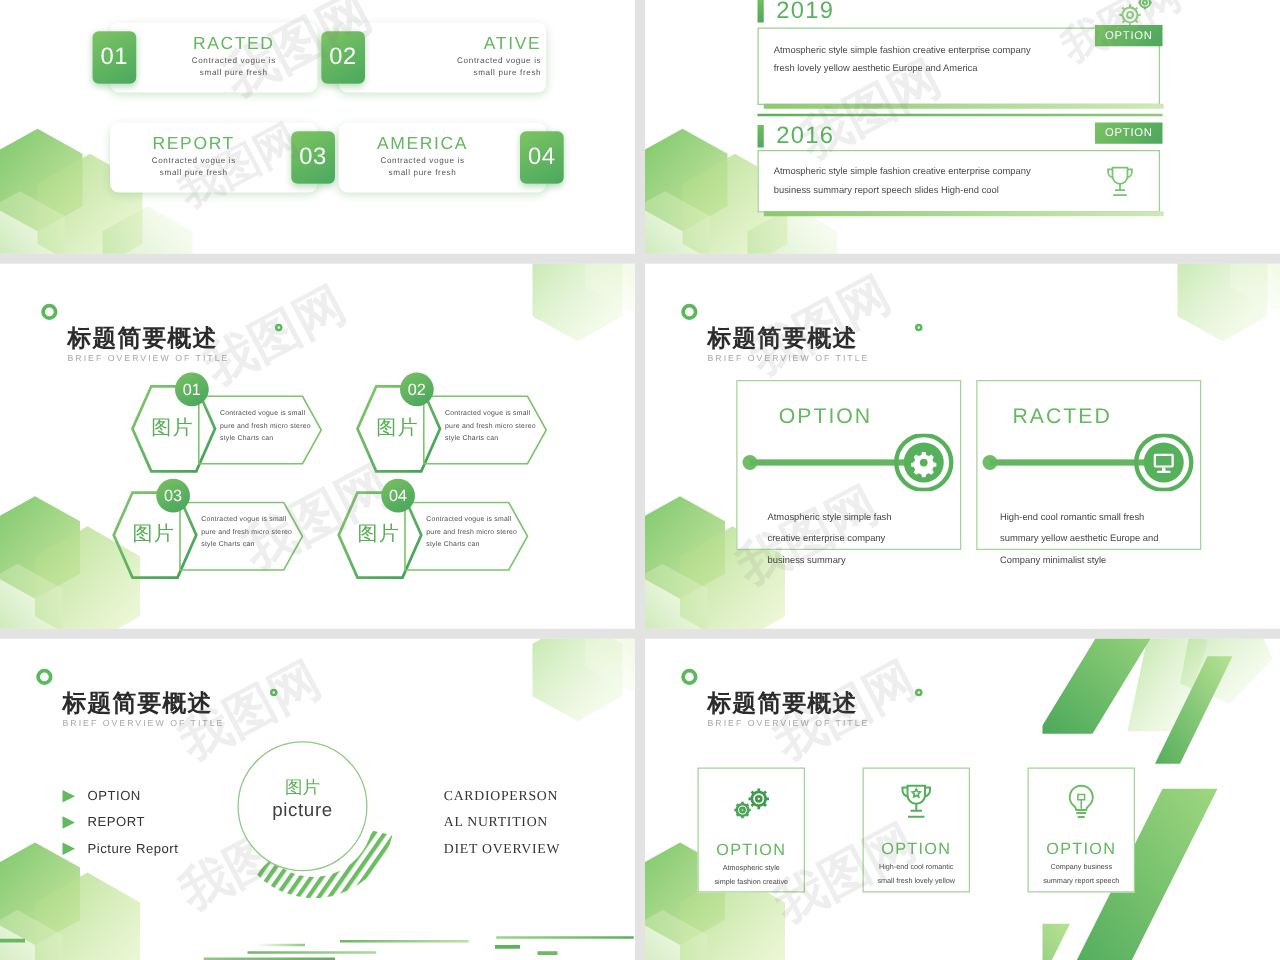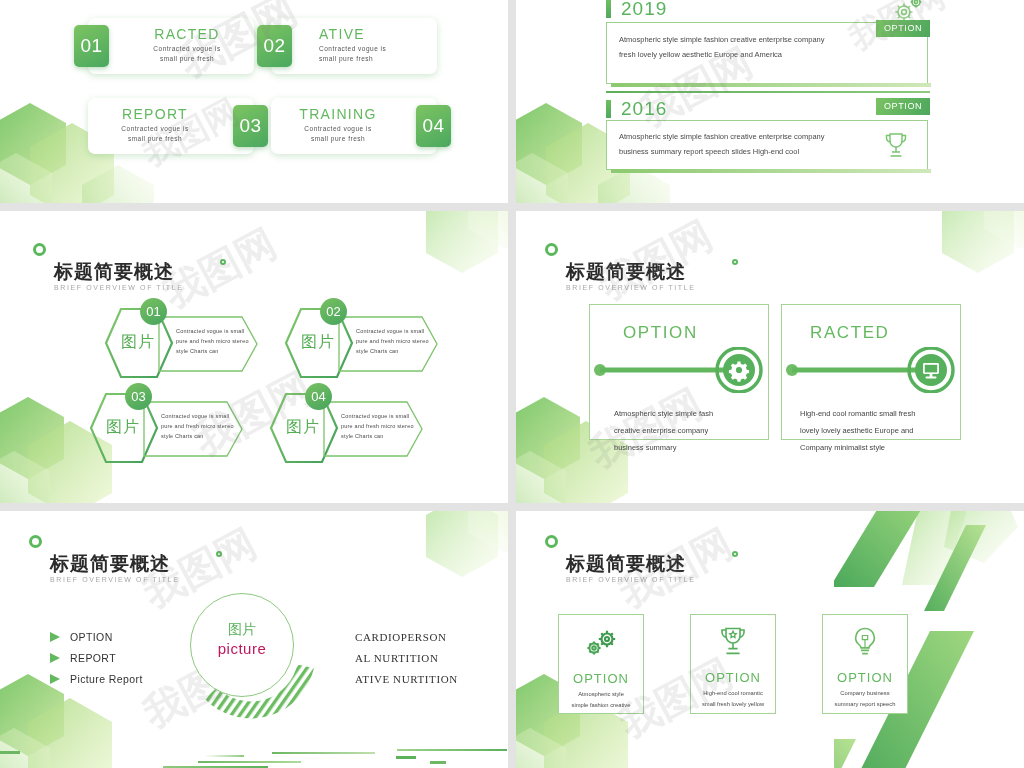--- a/index.html
+++ b/index.html
@@ -156,21 +156,21 @@
   .s5-btext { font-size: 10.5px; color: #333; letter-spacing: 0.4px; }
   .s5-rtext { position: absolute; font-size: 11px; color: #333; letter-spacing: 0.6px; font-family: Liberation Serif, serif; }
   .s5-circle {
     position: absolute; width: 104px; height: 104px; border-radius: 50%;
     border: 1.5px solid #8ec97f; background: #fff; z-index: 3;
   }
   .s5-circle-label {
     position: absolute; width: 104px; text-align: center; z-index: 4;
   }
   .s5-cn { font-size: 14px; color: #59b158; font-family:"DejaVu Sans",sans-serif; }
-  .s5-en { font-size: 15px; color: #be185d; letter-spacing: 0.5px; margin-top: 1px;}
+  .s5-en { font-size: 15px; color: #404040; letter-spacing: 0.5px; margin-top: 1px;}
   .s5-line { position: absolute; height: 1.6px; }
 
   
   .s6-card {
     position: absolute; width: 86px; height: 100px;
     border: 1px solid #a3d395; background: #fff;
     display: flex; flex-direction: column; align-items: center;
   }
   .s6-opt { font-size: 13px; color: #62b85e; letter-spacing: 1px; }
   .s6-sub { font-size: 5.8px; color: #4a4a4a; line-height: 9.5px; text-align: center; margin-top: 4px; }
@@ -209,40 +209,40 @@
       <div class="s1-num" style="left:-14px;">01</div>
       <div class="s1-body" style="left:36px;width:126px;text-align:center;">
         <div class="s1-head">RACTED</div>
         <div class="s1-sub">Contracted vogue is</div>
         <div class="s1-sub">small pure fresh</div>
       </div>
     </div>
 
     <div class="s1-card" style="left:271px;top:18px;">
       <div class="s1-num" style="left:-14px;">02</div>
-      <div class="s1-body" style="left:48px;width:126px;text-align:left;">
+      <div class="s1-body" style="left:36px;width:126px;text-align:right;">
         <div class="s1-head">ATIVE</div>
         <div class="s1-sub">Contracted vogue is</div>
         <div class="s1-sub">small pure fresh</div>
       </div>
     </div>
 
     <div class="s1-card" style="left:88px;top:98px;">
       <div class="s1-num" style="right:-14px;">03</div>
       <div class="s1-body" style="left:4px;width:126px;text-align:center;">
         <div class="s1-head">REPORT</div>
         <div class="s1-sub">Contracted vogue is</div>
         <div class="s1-sub">small pure fresh</div>
       </div>
     </div>
 
     <div class="s1-card" style="left:271px;top:98px;">
       <div class="s1-num" style="right:-14px;">04</div>
       <div class="s1-body" style="left:4px;width:126px;text-align:center;">
-        <div class="s1-head">TRAINING</div>
+        <div class="s1-head">AMERICA</div>
         <div class="s1-sub">Contracted vogue is</div>
         <div class="s1-sub">small pure fresh</div>
       </div>
     </div>
 
     <div class="wm" style="left:175px;top:8px;font-size:42px;">我图网</div>
     <div class="wm" style="left:140px;top:110px;font-size:34px;">我图网</div>
   </div>
 
   <div class="slide">
@@ -472,21 +472,21 @@
           <rect x="-8" y="-7" width="16" height="11" rx="1.4"></rect>
           <rect x="-1.4" y="4" width="2.8" height="3"></rect>
           <rect x="-5.5" y="6.6" width="11" height="1.8" rx="0.9"></rect>
         </g>
         <g transform="translate(149,23)" fill="#57b15c">
           <rect x="-6.2" y="-5.2" width="12.4" height="7.6"></rect>
         </g>
       </svg>
       <div class="s4-body" style="left:18px;top:100px;">
         <div>High-end cool romantic small fresh</div>
-        <div>lovely lovely aesthetic Europe and</div>
+        <div>summary yellow aesthetic Europe and</div>
         <div>Company minimalist style</div>
       </div>
     </div>
 
     <div class="wm" style="left:80px;top:22px;font-size:40px;">我图网</div>
     <div class="wm" style="left:70px;top:190px;font-size:40px;">我图网</div>
   </div>
 
   <div class="slide">
     <div class="hexdeco" style="right:-28px;top:-26px;">
@@ -540,21 +540,21 @@
     </svg>
 
     <div class="s5-circle" style="left:190px;top:82px;"></div>
     <div class="s5-circle-label" style="left:190px;top:110px;">
       <div class="s5-cn">图片</div>
       <div class="s5-en">picture</div>
     </div>
 
     <div class="s5-rtext" style="left:355px;top:120px;">CARDIOPERSON</div>
     <div class="s5-rtext" style="left:355px;top:141px;">AL NURTITION</div>
-    <div class="s5-rtext" style="left:355px;top:162px;">ATIVE NURTITION</div>
+    <div class="s5-rtext" style="left:355px;top:162px;">DIET OVERVIEW</div>
 
     <div class="s5-line" style="left:204px;top:244px;width:40px;background:linear-gradient(90deg,#fff,#8fca7e);"></div>
     <div class="s5-line" style="left:272px;top:241px;width:103px;background:linear-gradient(90deg,#6db763,#bfe0ac);"></div>
     <div class="s5-line" style="left:198px;top:250px;width:103px;background:linear-gradient(90deg,#6db763,#aedb9c);"></div>
     <div class="s5-line" style="left:163px;top:255px;width:105px;background:linear-gradient(90deg,#8fca7e,#5bb05b);"></div>
     <div class="s5-line" style="left:396px;top:245px;width:20px;background:#5fb25c;height:3px;"></div>
     <div class="s5-line" style="left:430px;top:250px;width:16px;background:#6cb863;height:3px;"></div>
     <div class="s5-line" style="left:397px;top:238px;width:110px;background:linear-gradient(90deg,#9fd38e,#5cb05c);"></div>
     <div class="s5-line" style="left:0px;top:240px;width:20px;background:#6bb763;height:3px;"></div>
 

